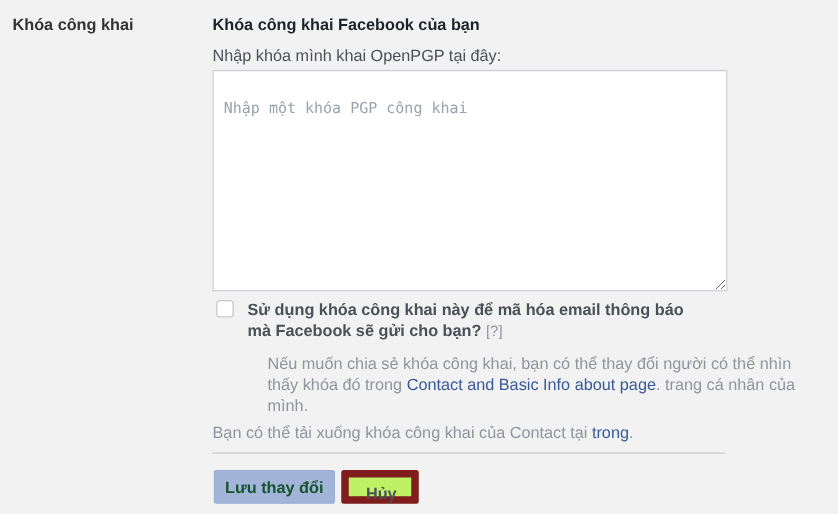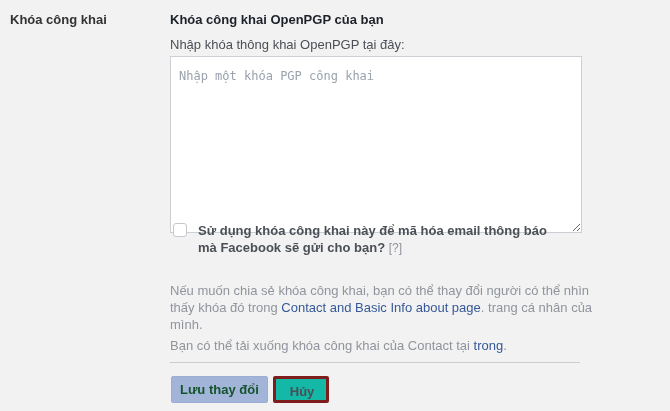--- a/index.html
+++ b/index.html
@@ -26,50 +26,50 @@
   .input-label {
     position: absolute; left: 0; top: 37px;
     font-size: 13px; color: #4b4f56;
   }
   .pgp-textarea {
     position: absolute; left: 0; top: 56px;
     width: 412px; height: 177px;
     background: #fff;
     border: 1px solid #ccd0d5;
     border-radius: 0;
-    padding: 12px 8px;
+    padding: 22px 8px;
     font-family: "DejaVu Sans Mono", "Liberation Mono", monospace;
     font-size: 12px; color: #333;
     resize: both;
     outline: none;
   }
   .pgp-textarea::placeholder { color: #9aa2ad; opacity: 1; }
 
-  .checkbox-row { position: absolute; left: 3px; top: 222px; width: 400px; }
+  .checkbox-row { position: absolute; left: 3px; top: 239px; width: 400px; }
   .checkbox-row input[type="checkbox"] {
     position: absolute; left: 0; top: 1px;
     width: 14px; height: 14px;
     accent-color: #fff;
     border: 1px solid #c4c8cc;
     appearance: none; -webkit-appearance: none;
     background: #fff; border-radius: 3px;
     cursor: pointer;
   }
   .checkbox-label {
     display: block; margin-left: 25px; width: 368px;
     font-size: 13px; font-weight: bold; color: #4b4f56;
     line-height: 17px; cursor: pointer;
   }
   .help-link { color: #90949c; font-weight: normal; font-size: 12px; text-decoration: none; cursor: pointer; }
 
   .para {
     position: absolute; left: 0; width: 434px;
     font-size: 13px; color: #90949c; line-height: 17px;
   }
-  .para-1 { top: 282px; }
+  .para-1 { top: 282px; margin-left: 44px; }
   .para-2 { top: 337px; }
   .para a { color: #365899; text-decoration: none; cursor: pointer; }
 
   .divider {
     position: absolute; left: 0; top: 362px;
     width: 410px; height: 1px; background: #ccc;
   }
 
   .btn-row { position: absolute; left: 1px; top: 376px; display: flex; gap: 5px; }
   .btn {
@@ -81,38 +81,38 @@
     cursor: pointer;
     line-height: 25px;
   }
   .btn-save {
     background: #a2b5d9;
     border: 1px solid #9aaed6;
     color: #14532d;
     padding: 0 8px;
   }
   .btn-cancel {
-    background: #14b8a6;
-    border: 3px solid #7f1d1d;
+    background: #bef264;
+    border: 6px solid #7f1d1d;
     color: #4b4f56;
     padding-left: 14px;
   }
 </style>
 </head>
 <body>
 
 <div class="page">
 
   <div class="left-label">Khóa công khai</div>
 
   <div class="content">
 
-    <div class="section-heading">Khóa công khai OpenPGP của bạn</div>
+    <div class="section-heading">Khóa công khai Facebook của bạn</div>
 
-    <label class="input-label">Nhập khóa thông khai OpenPGP tại đây:</label>
+    <label class="input-label">Nhập khóa mình khai OpenPGP tại đây:</label>
 
     <textarea class="pgp-textarea" placeholder="Nhập một khóa PGP công khai" style=""></textarea>
 
     <div class="checkbox-row">
       <input type="checkbox" id="encrypt-cb" style="">
       <label class="checkbox-label" for="encrypt-cb"><span>Sử dụng khóa công khai này để mã hóa email thông báo mà Facebook sẽ gửi cho bạn? </span><a class="help-link">[?]</a></label>
     </div>
 
     <p class="para para-1"><span>Nếu muốn chia sẻ khóa công khai, bạn có thể thay đổi người có thể nhìn thấy khóa đó trong </span><a>Contact and Basic Info about page</a><span>. trang cá nhân của mình.</span></p>
 

